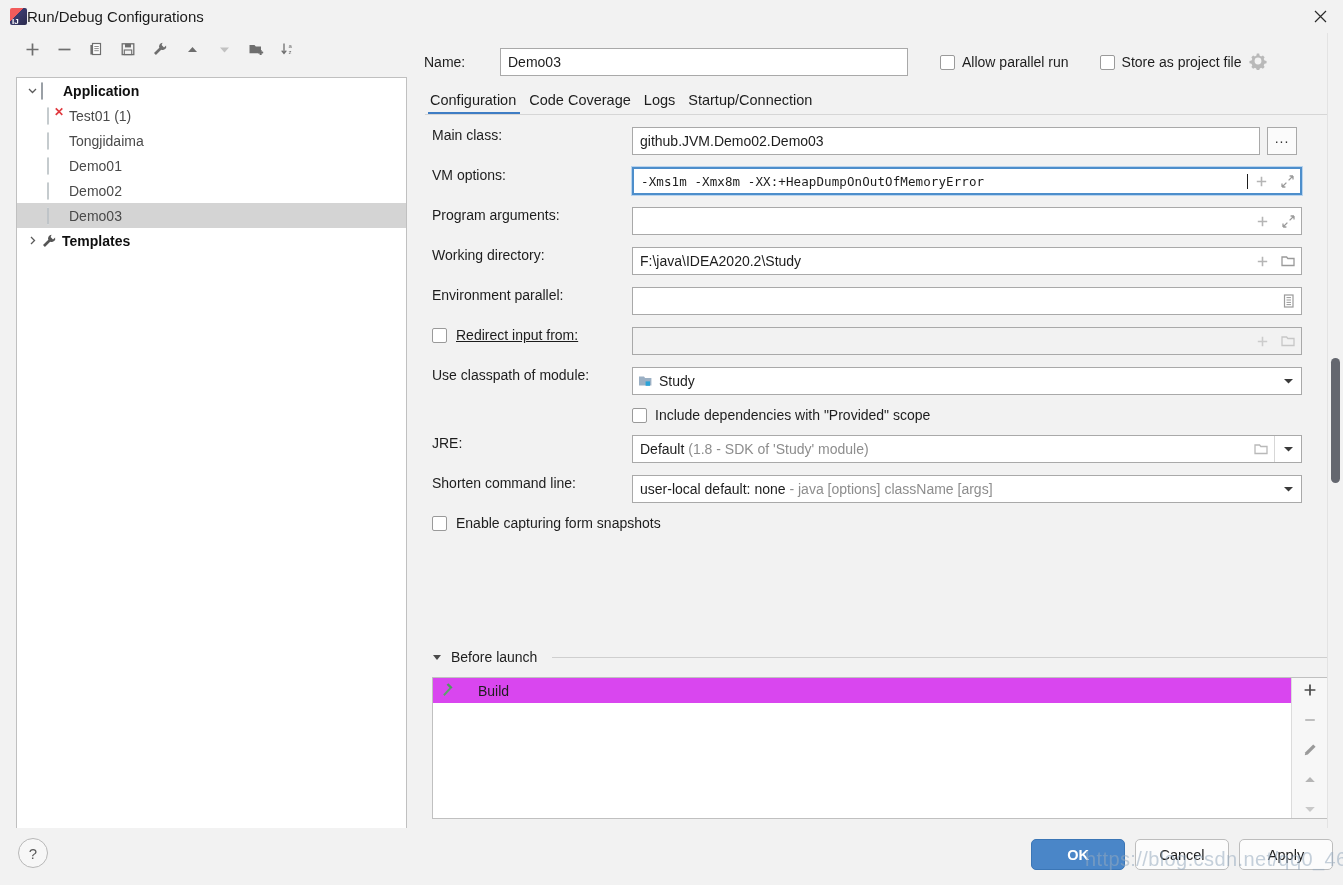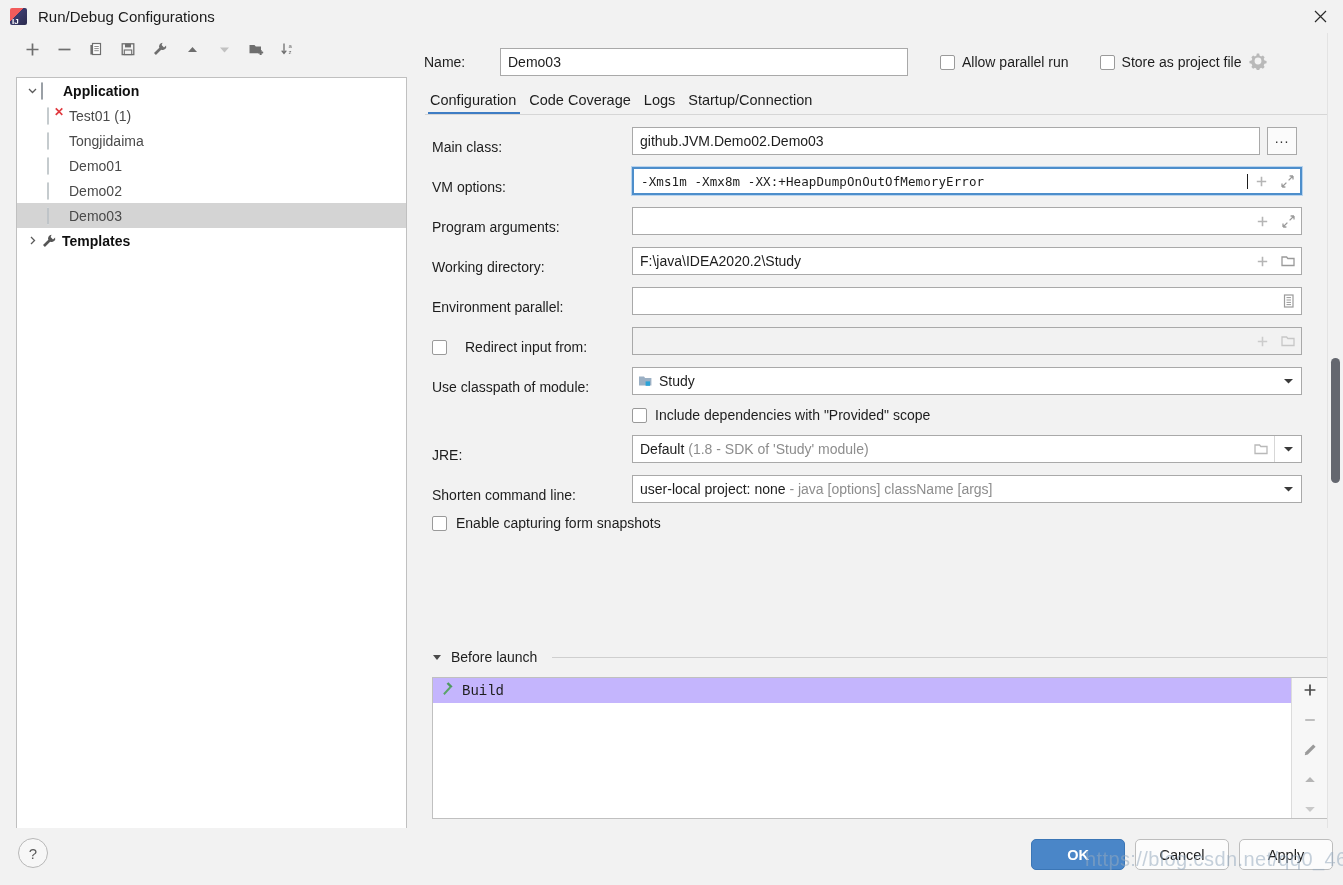--- a/index.html
+++ b/index.html
@@ -37,21 +37,20 @@
   #app-icon:after {
     content: "IJ";
     position: absolute;
     left: 2px; bottom: -1px;
     font-size: 8px;
     color: #fff;
     font-family: "Liberation Sans", sans-serif;
     font-weight: bold;
   }
   #dialog-title {
-    margin-left: 11px;
     font-size: 15px;
     color: #1b1b1b;
   }
   #close-btn {
     position: absolute;
     right: 0; top: 0;
     width: 46px; height: 33px;
     display: flex; align-items: center; justify-content: center;
     cursor: default;
   }
@@ -221,21 +220,21 @@
   }
 
   
   #form-area {
     position: relative;
     margin-top: 12px;
     padding-left: 14px;
   }
   .frow {
     display: flex;
-    align-items: flex-end;
+    align-items: flex-start;
     margin-bottom: 12px;
     height: 28px;
   }
   .flabel {
     width: 200px;
     flex: 0 0 auto;
     font-size: 14px;
     color: #1d1d1d;
   }
   .fctl {
@@ -319,25 +318,24 @@
     height: 140px;
     border: 1px solid #c0c0c0;
     background: #fff;
     display: flex;
   }
   #bl-list { flex: 1 1 auto; }
   #bl-row {
     height: 25px;
     display: flex;
     align-items: center;
-    gap: 6px;
+    gap: 22px;
     padding-left: 8px;
-    background: #c4b5fd;
+    background: #d946ef;
     font-size: 14px;
-    font-family: Liberation Mono, monospace;
   }
   #bl-side {
     width: 36px;
     flex: 0 0 auto;
     border-left: 1px solid #dcdcdc;
     background: #f7f7f7;
     display: flex;
     flex-direction: column;
     align-items: center;
     padding-top: 4px;
@@ -662,21 +660,21 @@
         <span class="ctl-ico">
           <svg width="13" height="14" viewBox="0 0 13 14">
             <rect x="2.5" y="1" width="8.5" height="12" fill="none" stroke="#9a9a9a" stroke-width="1.2"></rect>
             <path d="M4.5 3.6 h4.5 M4.5 6 h4.5 M4.5 8.4 h4.5 M4.5 10.6 h4.5" stroke="#9a9a9a" stroke-width="1"></path>
           </svg>
         </span>
       </div>
     </div>
 
     <div class="frow">
-      <div class="flabel" style="display:flex;align-items:center;gap:18px;">
+      <div class="flabel" style="display:flex;align-items:center;gap:9px;text-decoration:underline;">
         <span class="cbox"></span>
         <span>Redirect input from:</span>
       </div>
       <div class="fctl readonlybg" style="width:670px;">
         <span class="txt"></span>
         <span class="ctl-ico">
           <svg width="13" height="13" viewBox="0 0 13 13">
               <path d="M6.5 1.8 V11.2 M1.8 6.5 H11.2" stroke="#cccccc" stroke-width="1.6"></path>
             </svg>
         </span>
@@ -725,21 +723,21 @@
           <svg width="11" height="8" viewBox="0 0 11 8">
               <path d="M1 2 L5.5 6.4 L10 2 Z" fill="#3a3a3a"></path>
             </svg>
         </span>
       </div>
     </div>
 
     <div class="frow">
       <div class="flabel">Shorten command line:</div>
       <div class="fctl" style="width:670px;">
-        <span class="txt"><span>user-local project: none</span> <span class="hint">- java [options] className [args]</span></span>
+        <span class="txt"><span>user-local default: none</span> <span class="hint">- java [options] className [args]</span></span>
         <span class="arrow-btn">
           <svg width="11" height="8" viewBox="0 0 11 8">
               <path d="M1 2 L5.5 6.4 L10 2 Z" fill="#3a3a3a"></path>
             </svg>
         </span>
       </div>
     </div>
 
     <div class="row-cb">
       <span class="cbox"></span>

